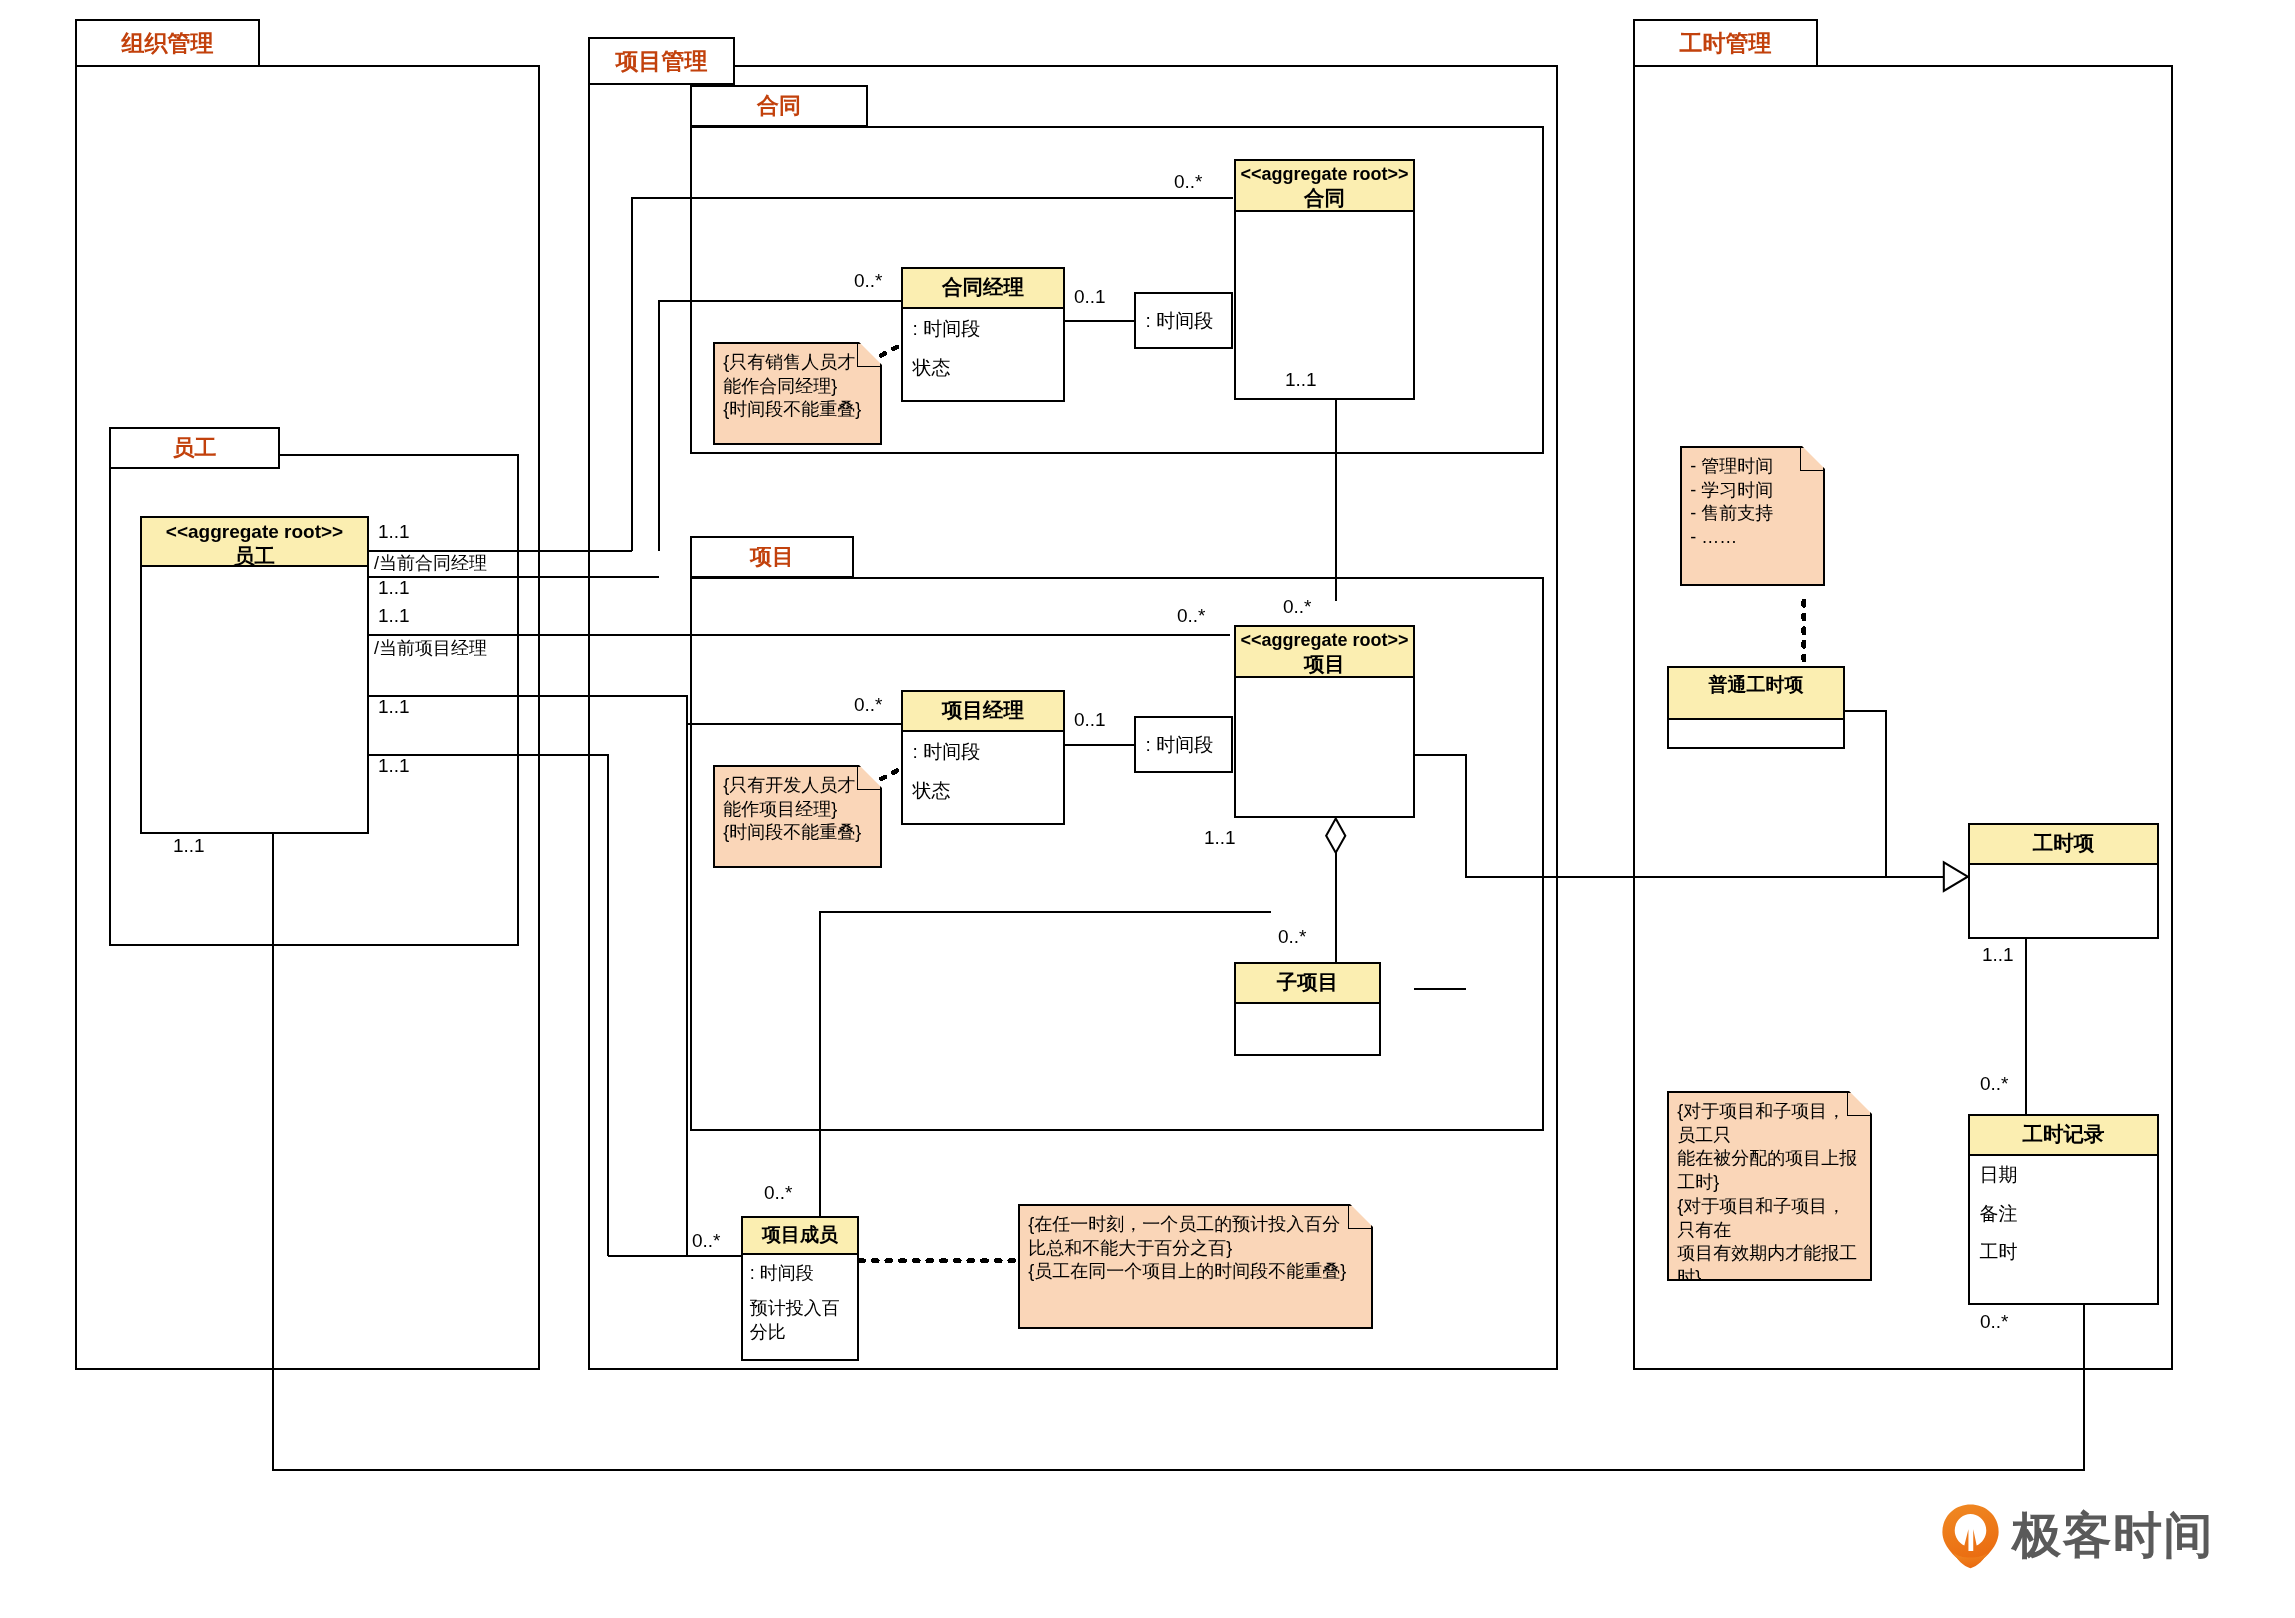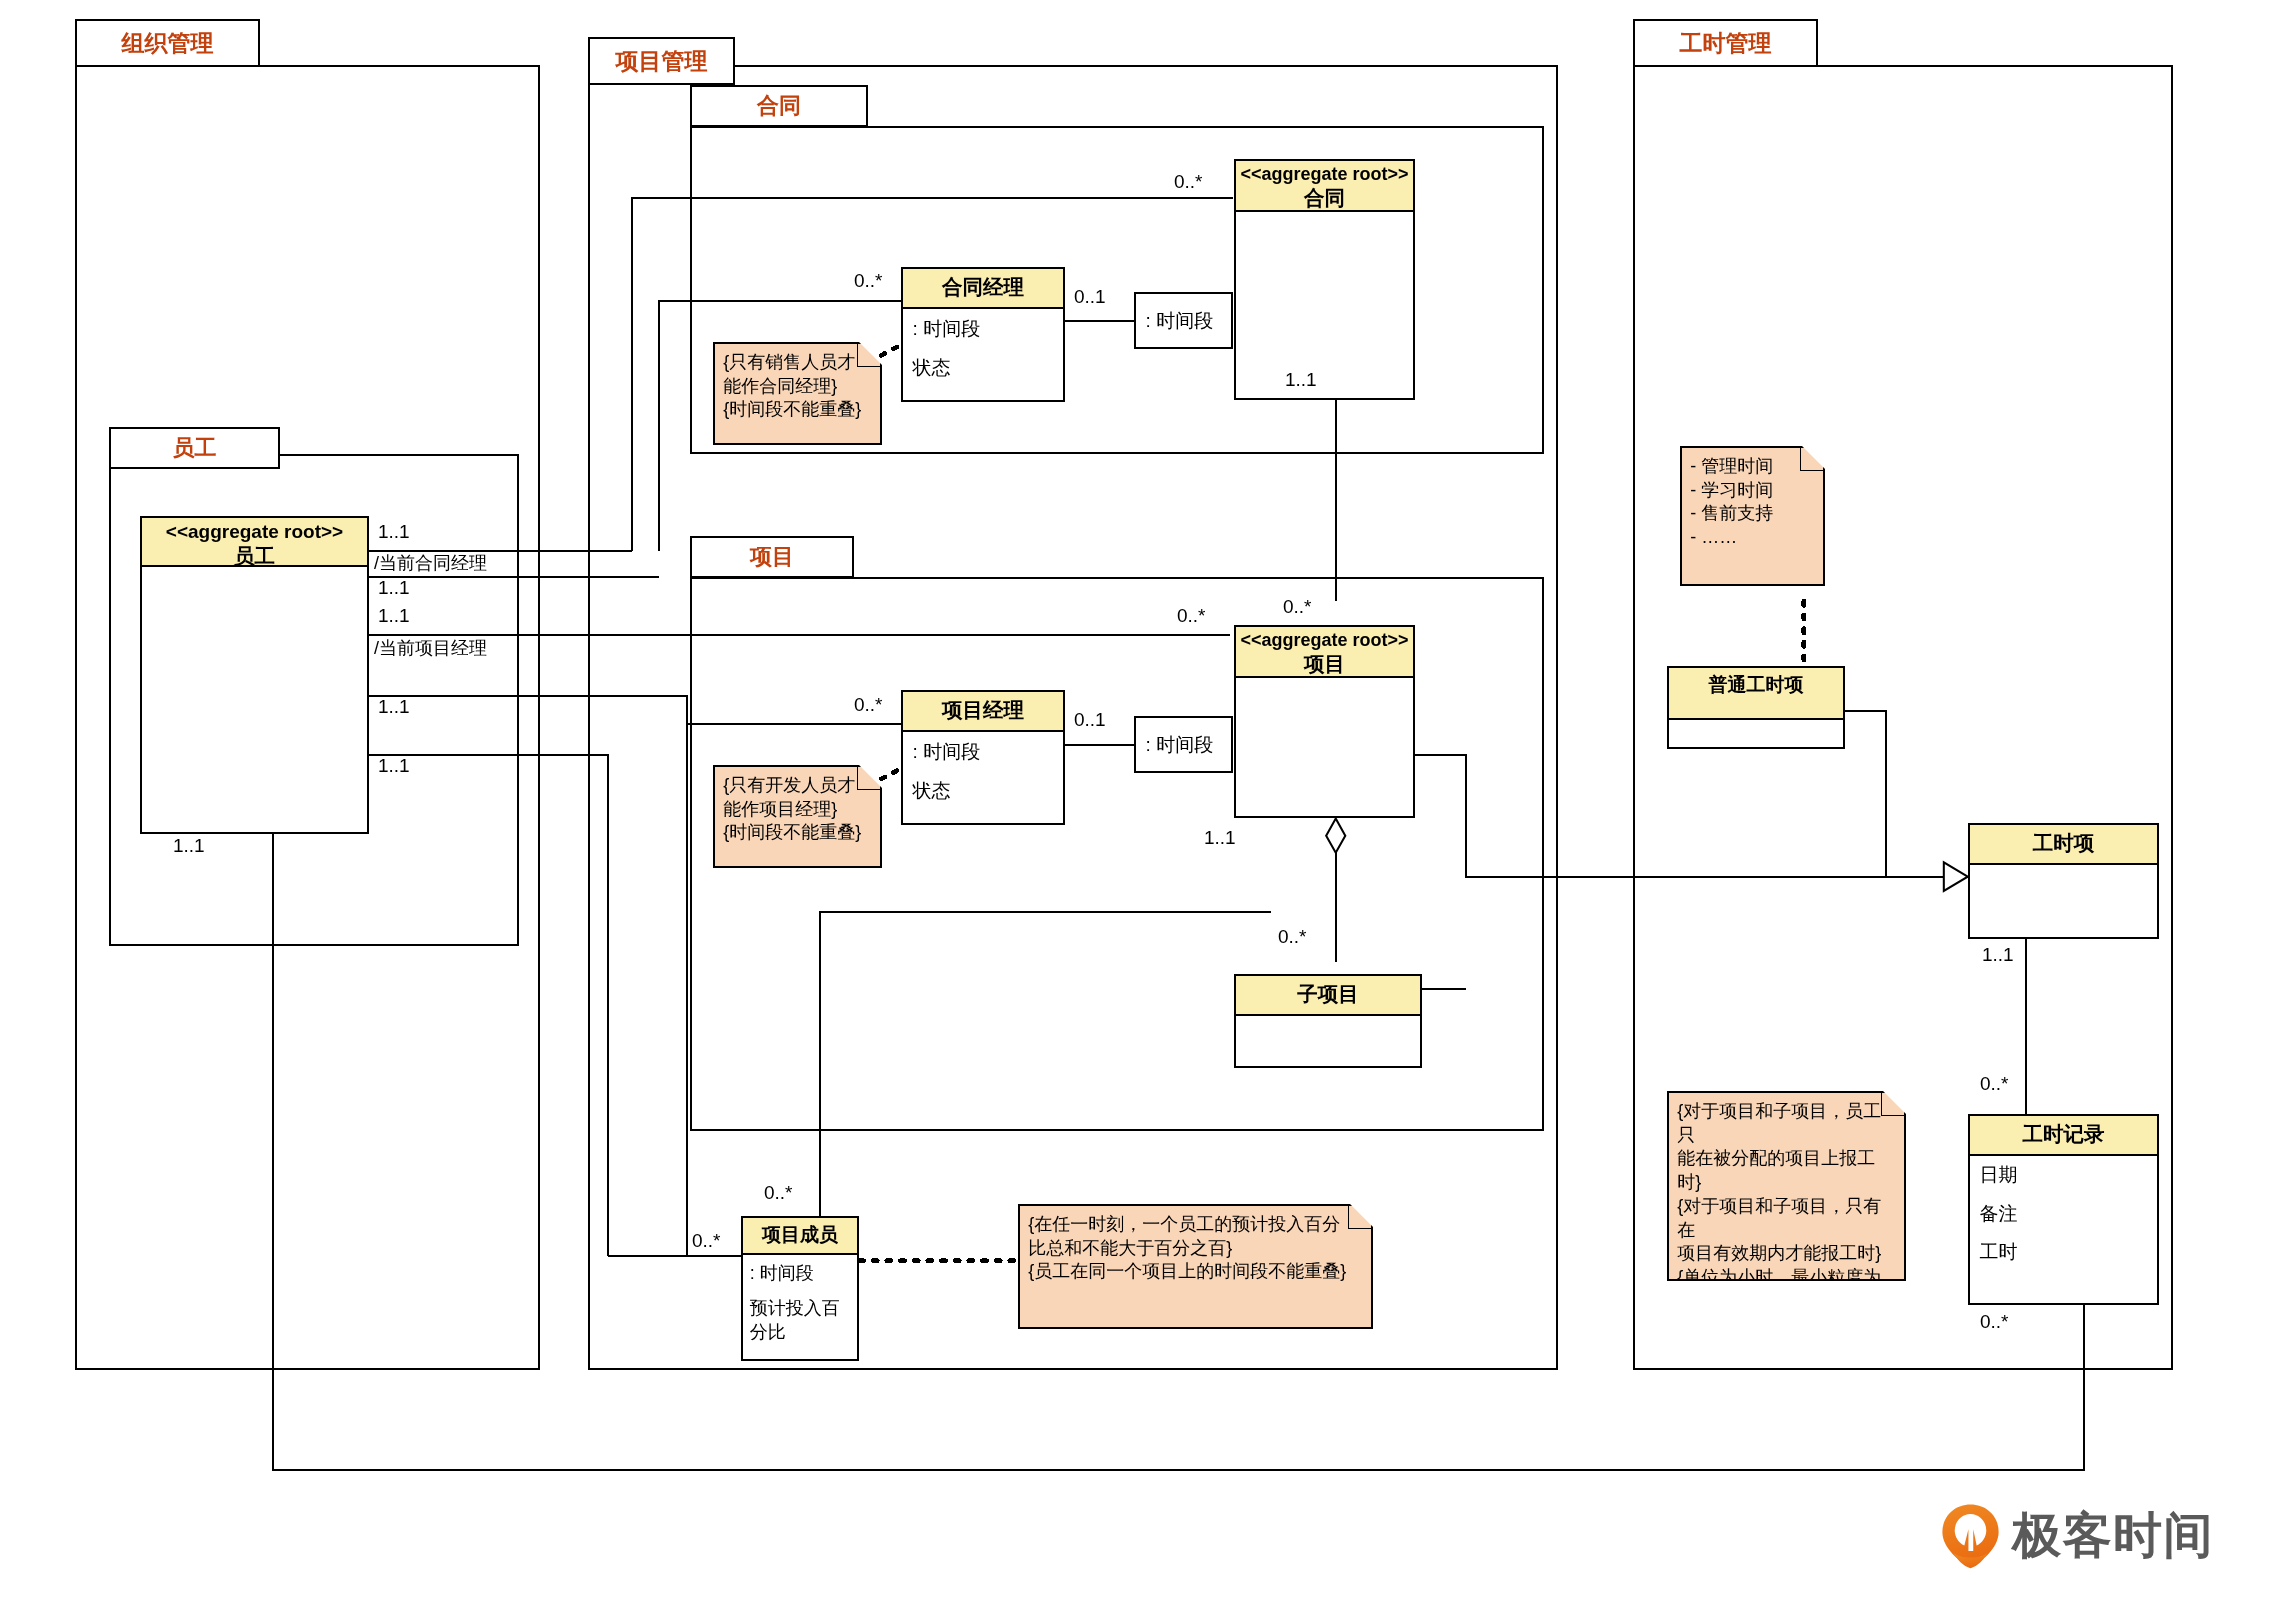--- a/index.html
+++ b/index.html
@@ -168,21 +168,21 @@
   <div class="cls" style="left:901px;top:690px;width:164px;height:135px;">
     <div class="hdr" style="font-size:20.5px;height:40px;padding-top:6.2px;">
       <span>项目经理</span>
     </div>
     <div class="body" style="font-size:19px;">
       <div class="attr">: 时间段</div>
       <div class="attr">状态</div>
     </div>
   </div>
 
-  <div class="cls" style="left:1234px;top:962px;width:188px;height:94px;margin-top:12px;">
+  <div class="cls" style="left:1234px;top:962px;width:147px;height:94px;">
     <div class="hdr" style="font-size:20.5px;height:40px;padding-top:6.2px;">
       <span>子项目</span>
     </div>
     <div class="body"></div>
   </div>
 
   <div class="cls" style="left:741px;top:1216px;width:118px;height:145px;">
     <div class="hdr" style="font-size:19px;height:37px;padding-top:5.5px;">
       <span>项目成员</span>
     </div>
@@ -258,21 +258,21 @@
     <div>-  管理时间</div>
     <div>-  学习时间</div>
     <div>-  售前支持</div>
     <div>-  ……</div>
   <div class="fold"><svg viewBox="0 0 34 34" width="23" height="23" xmlns="http://www.w3.org/2000/svg">
           <path d="M0 0 L34 34 L0 34 Z" fill="#fad6b8" stroke="none" transform="translate(0,0)"></path>
           <path d="M0 0 L0 34 L34 34" fill="none" stroke="#000" stroke-width="3"></path>
         </svg></div>
     </div>
 
-  <div class="note" style="left:1667px;top:1091px;width:239px;height:190px;font-size:18px;">
+  <div class="note" style="left:1667px;top:1091px;width:205px;height:190px;font-size:18px;">
     <div>{对于项目和子项目，员工只</div>
     <div>能在被分配的项目上报工时}</div>
     <div>{对于项目和子项目，只有在</div>
     <div>项目有效期内才能报工时}</div>
     <div>{单位为小时，最小粒度为</div>
     <div>0.5小时}</div>
   <div class="fold"><svg viewBox="0 0 34 34" width="23" height="23" xmlns="http://www.w3.org/2000/svg">
           <path d="M0 0 L34 34 L0 34 Z" fill="#fad6b8" stroke="none" transform="translate(0,0)"></path>
           <path d="M0 0 L0 34 L34 34" fill="none" stroke="#000" stroke-width="3"></path>
         </svg></div>

